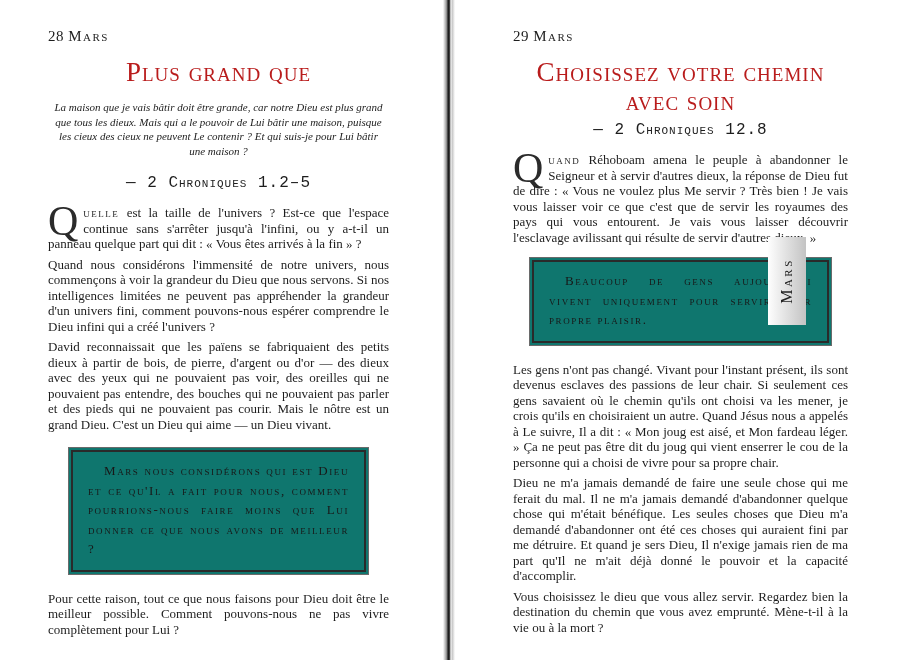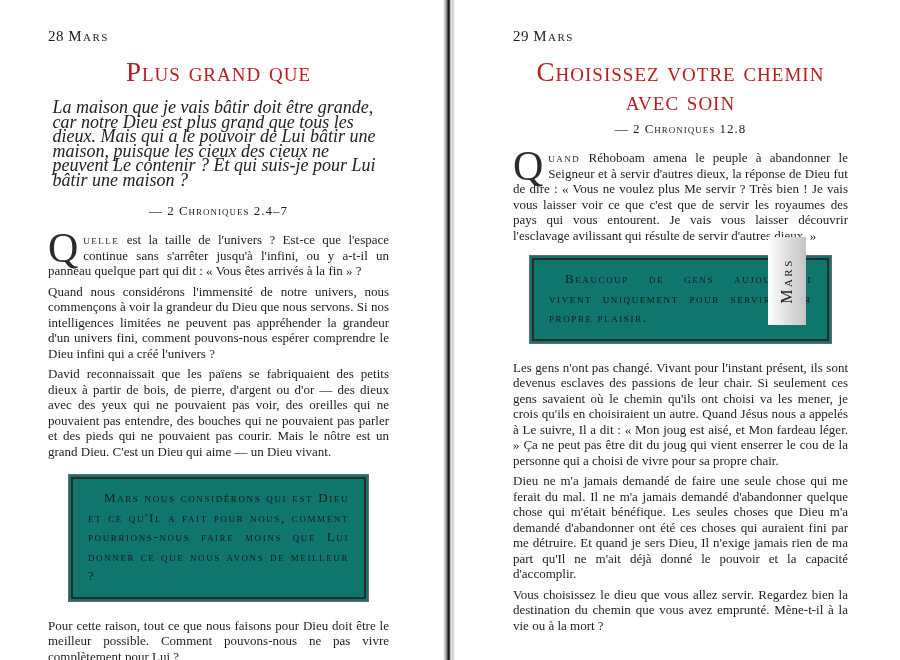--- a/index.html
+++ b/index.html
@@ -36,26 +36,26 @@
   .date .month { font-variant: small-caps; letter-spacing: 1.5px; }
 
   .title {
     margin-top: 13px; text-align: center; font-weight: normal;
     font-variant: small-caps; font-size: 27px; line-height: 29px;
     letter-spacing: 1px; color: #b91c1c;
   }
   .title span { display: block; }
 
   .epigraph {
-    margin: 13px auto 16px; width: 332px; text-align: left;
-    font-style: italic; font-size: 18px; line-height: 14.5px; color: #222;
+    margin: 13px auto 16px; width: 332px; text-align: center;
+    font-style: italic; font-size: 11px; line-height: 14.5px; color: #222;
   }
   .reference {
     margin-top: 5px; text-align: center;
-    font-variant: small-caps; font-size: 13px; letter-spacing: 1px;
+    font-variant: small-caps; font-size: 16px; letter-spacing: 1px; font-family: Liberation Mono, monospace;
   }
 
   p.body {
     font-size: 13px; line-height: 15.5px; text-align: justify;
     margin-top: 5px; color: #1d1d1d;
   }
   p.body.first { margin-top: 13px; }
   p.body.after-box { margin-top: 16px; }
 
   .dropcap {
@@ -79,21 +79,21 @@
 
   <div class="page page-left">
     <div class="date">
       <span>28</span>
       <span class="month">Mars</span>
     </div>
     <h1 class="title">
       <span>Plus grand que</span>
     </h1>
     <div class="epigraph">La maison que je vais bâtir doit être grande, car notre Dieu est plus grand que tous les dieux. Mais qui a le pouvoir de Lui bâtir une maison, puisque les cieux des cieux ne peuvent Le contenir ? Et qui suis-je pour Lui bâtir une maison ?</div>
-    <div class="reference">— 2 Chroniques 2.4–7</div>
+    <div class="reference">— 2 Chroniques 1.2–5</div>
 
     <p class="body first">
       <span class="dropcap">Q</span><span class="lead-word">uelle</span><span> est la taille de l'univers ? Est-ce que l'espace continue sans s'arrêter jusqu'à l'infini, ou y a-t-il un panneau quelque part qui dit : « Vous êtes arrivés à la fin » ?</span>
     </p>
     <p class="body">Quand nous considérons l'immensité de notre univers, nous commençons à voir la grandeur du Dieu que nous servons. Si nos intelligences limitées ne peuvent pas appréhender la grandeur d'un univers fini, comment pouvons-nous espérer comprendre le Dieu infini qui a créé l'univers ?</p>
     <p class="body">David reconnaissait que les païens se fabriquaient des petits dieux à partir de bois, de pierre, d'argent ou d'or — des dieux avec des yeux qui ne pouvaient pas voir, des oreilles qui ne pouvaient pas entendre, des bouches qui ne pouvaient pas parler et des pieds qui ne pouvaient pas courir. Mais le nôtre est un grand Dieu. C'est un Dieu qui aime — un Dieu vivant.</p>
 
     <div class="callout">
       <div class="callout-inner">
         <div class="callout-text">Mars nous considérons qui est Dieu et ce qu'Il a fait pour nous, comment pourrions-nous faire moins que Lui donner ce que nous avons de meilleur ?</div>

